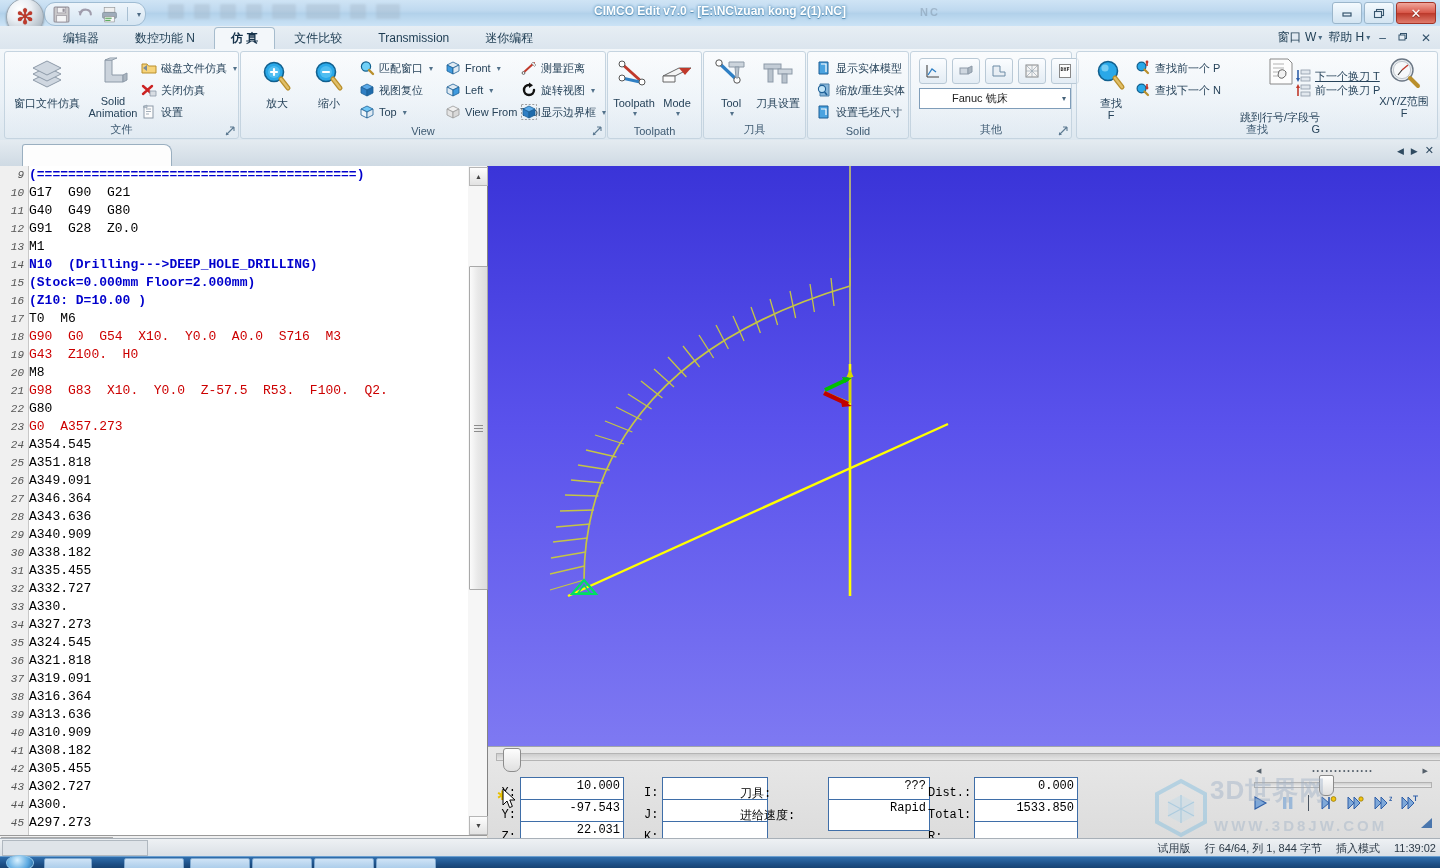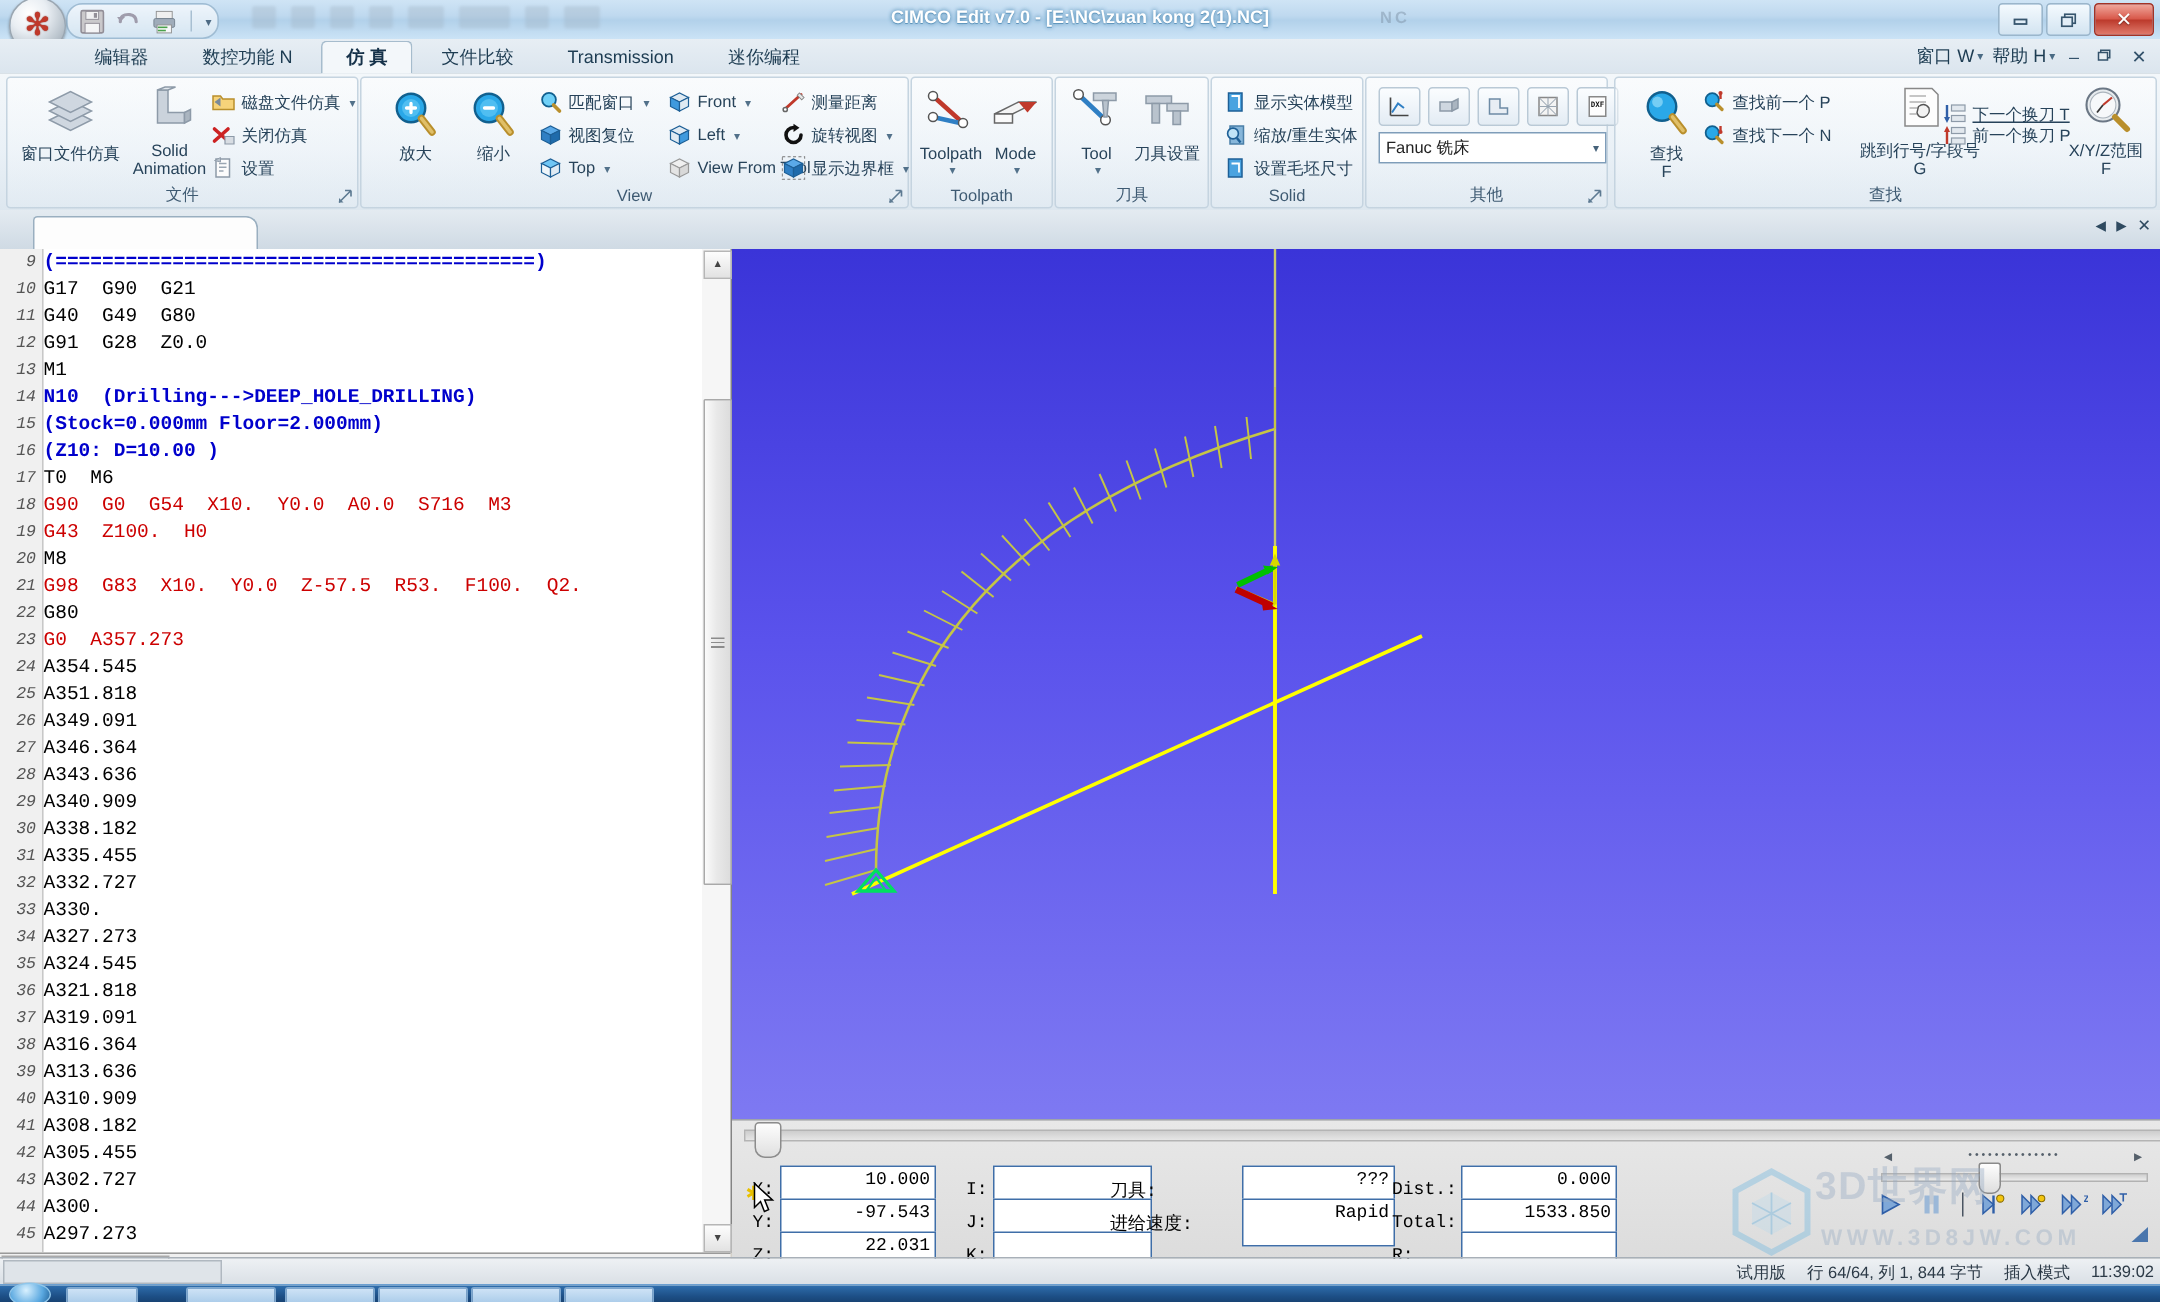--- a/index.html
+++ b/index.html
@@ -124,21 +124,21 @@
     font-size:11px;color:#27435a;white-space:nowrap;
   }
   .sm-ic{width:16px;height:16px;display:block;flex:none;}
   .sm-lbl{font-size:11px;color:#27435a;}
   .dd{font-size:8px;color:#52718a;margin-left:2px;}
 
   .combo{
     position:absolute;height:19px;border:1px solid #7f9db9;background:#fff;
     display:flex;align-items:center;padding:0 4px;font-size:11px;color:#222;
   }
-  .combo .cv{flex:1;}
+  .combo .cv{flex:1;margin-left:28px;}
   .combo .ca{font-size:8px;color:#46627a;}
   .minibtn{
     width:26px;height:24px;border:1px solid #b9c9d6;border-radius:3px;
     background:linear-gradient(to bottom,#fbfdff,#e3ecf4);
     display:flex;align-items:center;justify-content:center;
   }
 
   
   .mdibar{
     position:absolute;left:0;top:140px;width:1440px;height:26px;
@@ -710,21 +710,21 @@
           <circle cx="12" cy="6" r="1.4" fill="#c0392b"></circle>
         </svg>
         <span class="sm-lbl">查找下一个 N</span>
       </div>
       <div class="big-btn" style="left:148px;top:4px;width:110px;">
         <svg class="big-ic" viewBox="0 0 40 38">
           <path d="M10 3 L28 3 L32 7 L32 28 L10 28 Z" fill="#fdfdfd" stroke="#888"></path>
           <path d="M13 8 H24 M13 12 H24 M13 16 H24 M13 20 H20" stroke="#b3b3b3" stroke-width="1.1"></path>
           <path d="M19 15 q4 -3 7 1 q1 4 -3 6 q-4 1 -5 -3 Z" fill="#f2f2f2" stroke="#555" stroke-width=".9"></path>
         </svg>
-        <span class="big-lbl" style="white-space:pre;text-align:center;line-height:12px;">跳到行号/字段号
+        <span class="big-lbl" style="white-space:pre;text-align:right;line-height:12px;margin-top:16px;">跳到行号/字段号
 G</span>
       </div>
       <div class="sm-row" style="left:218px;top:16px;text-decoration:underline;">
         <svg class="sm-ic" viewBox="0 0 16 16">
           <rect x="6" y="2" width="9" height="4" fill="#e2e8ee" stroke="#8d9aa8" stroke-width=".8"></rect>
           <rect x="6" y="9" width="9" height="4" fill="#e2e8ee" stroke="#8d9aa8" stroke-width=".8"></rect>
           <path d="M3 2 L3 12" stroke="#2f5fa8" stroke-width="1.6"></path>
           <path d="M3 14 L1 10 L5 10 Z" fill="#2f5fa8"></path>
         </svg>
         <span class="sm-lbl">下一个换刀 T</span>

